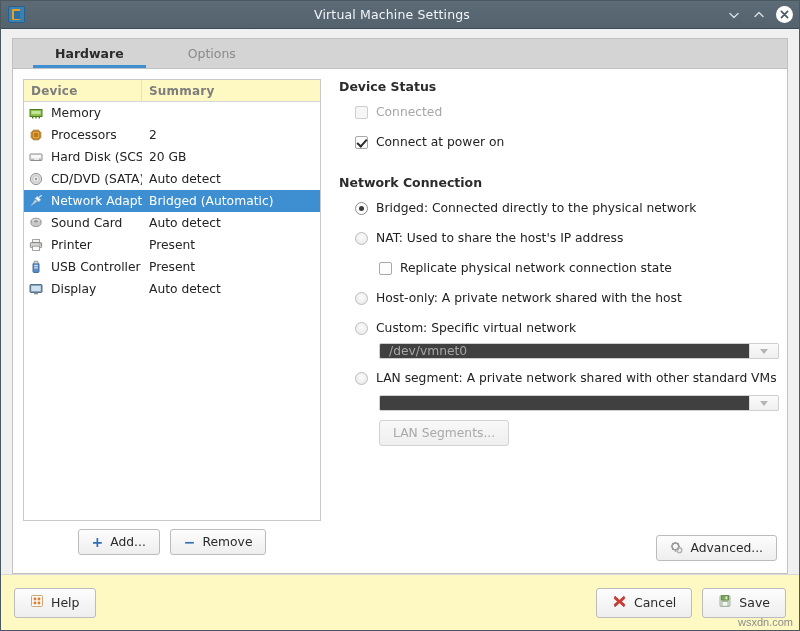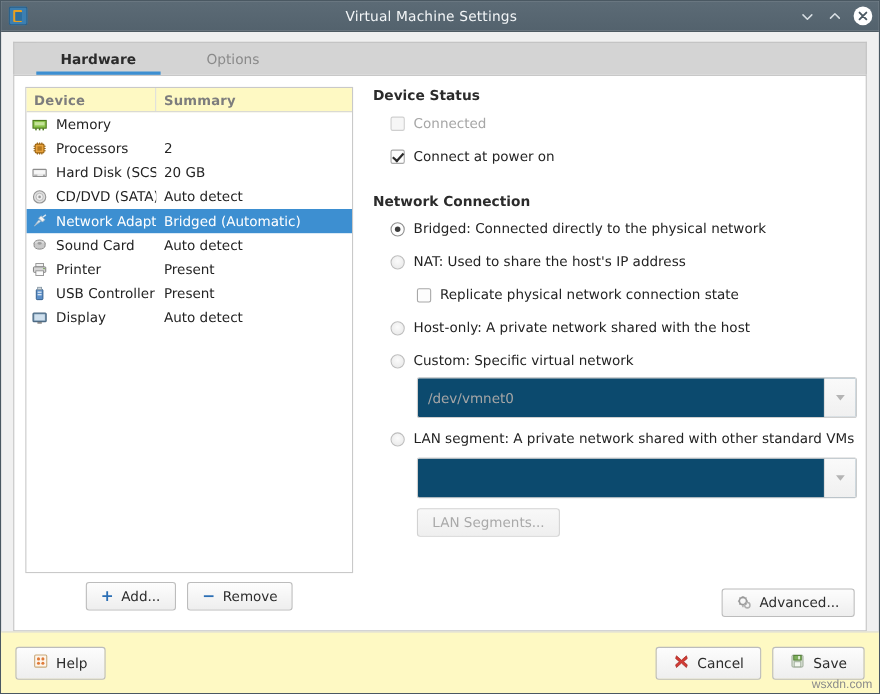--- a/index.html
+++ b/index.html
@@ -327,24 +327,24 @@
     left: 3px; top: 3px;
     width: 5px; height: 5px;
     border-radius: 50%;
     background: #3b3b3b;
   }
 
   
   .combo {
     margin-left: 40px;
     margin-top: 4px;
-    height: 37px;
+    height: 16px;
     border: 1px solid #cfcfcf;
     border-radius: 2px;
-    background: #0c4a6e;
+    background: #404040;
     display: flex;
     align-items: stretch;
     box-sizing: border-box;
   }
   .combo .combo-text {
     flex: 1 1 auto;
     display: flex;
     align-items: center;
     padding-left: 9px;
     font-size: 12.3px;

